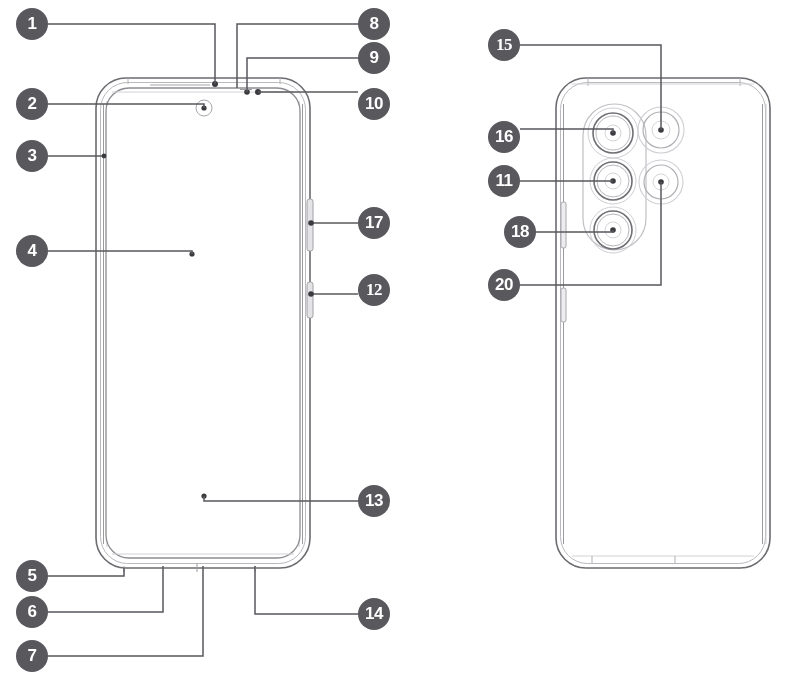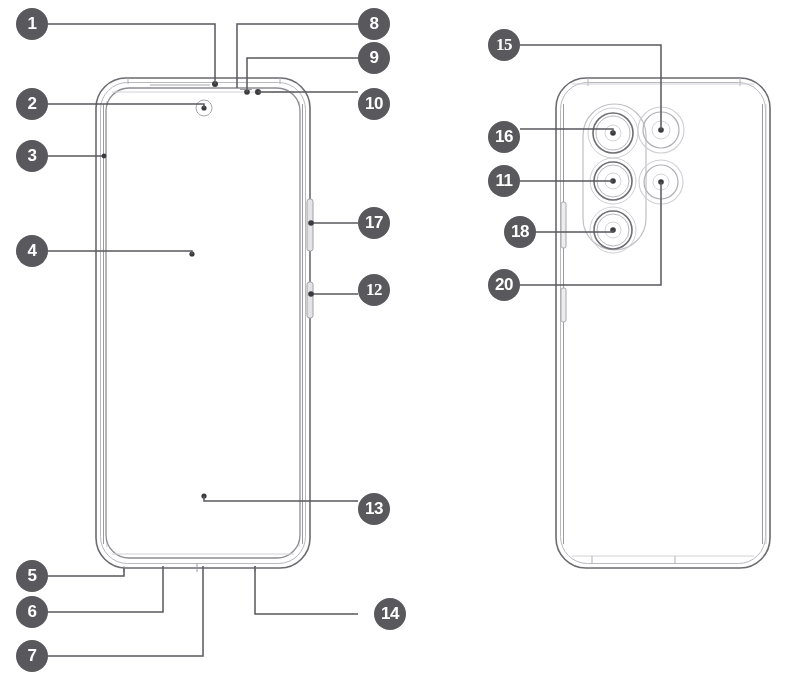--- a/index.html
+++ b/index.html
@@ -202,22 +202,22 @@
   <div class="callout-badge" style="left:16px;  top:235px;">4</div>
   <div class="callout-badge" style="left:16px;  top:560px;">5</div>
   <div class="callout-badge" style="left:16px;  top:596px;">6</div>
   <div class="callout-badge" style="left:16px;  top:640px;">7</div>
 
   <div class="callout-badge" style="left:358px; top:8px;">8</div>
   <div class="callout-badge" style="left:358px; top:42px;">9</div>
   <div class="callout-badge" style="left:358px; top:88px;">10</div>
   <div class="callout-badge" style="left:358px; top:207px;">17</div>
   <div class="callout-badge" style="left:358px; top:274px;font-family:Liberation Serif, serif;">12</div>
-  <div class="callout-badge" style="left:358px; top:485px;margin-top:8px;">13</div>
-  <div class="callout-badge" style="left:374px; top:598px;">14</div>
+  <div class="callout-badge" style="left:358px; top:485px;">13</div>
+  <div class="callout-badge" style="left:358px; top:598px;">14</div>
 
   <div class="callout-badge" style="left:488px; top:29px;font-family:Liberation Serif, serif;">15</div>
   <div class="callout-badge" style="left:488px; top:113px;margin-top:8px;">16</div>
   <div class="callout-badge" style="left:488px; top:165px;">11</div>
   <div class="callout-badge" style="left:504px; top:216px;">18</div>
   <div class="callout-badge" style="left:488px; top:269px;">20</div>
 
 </div>
 
 </body></html>

